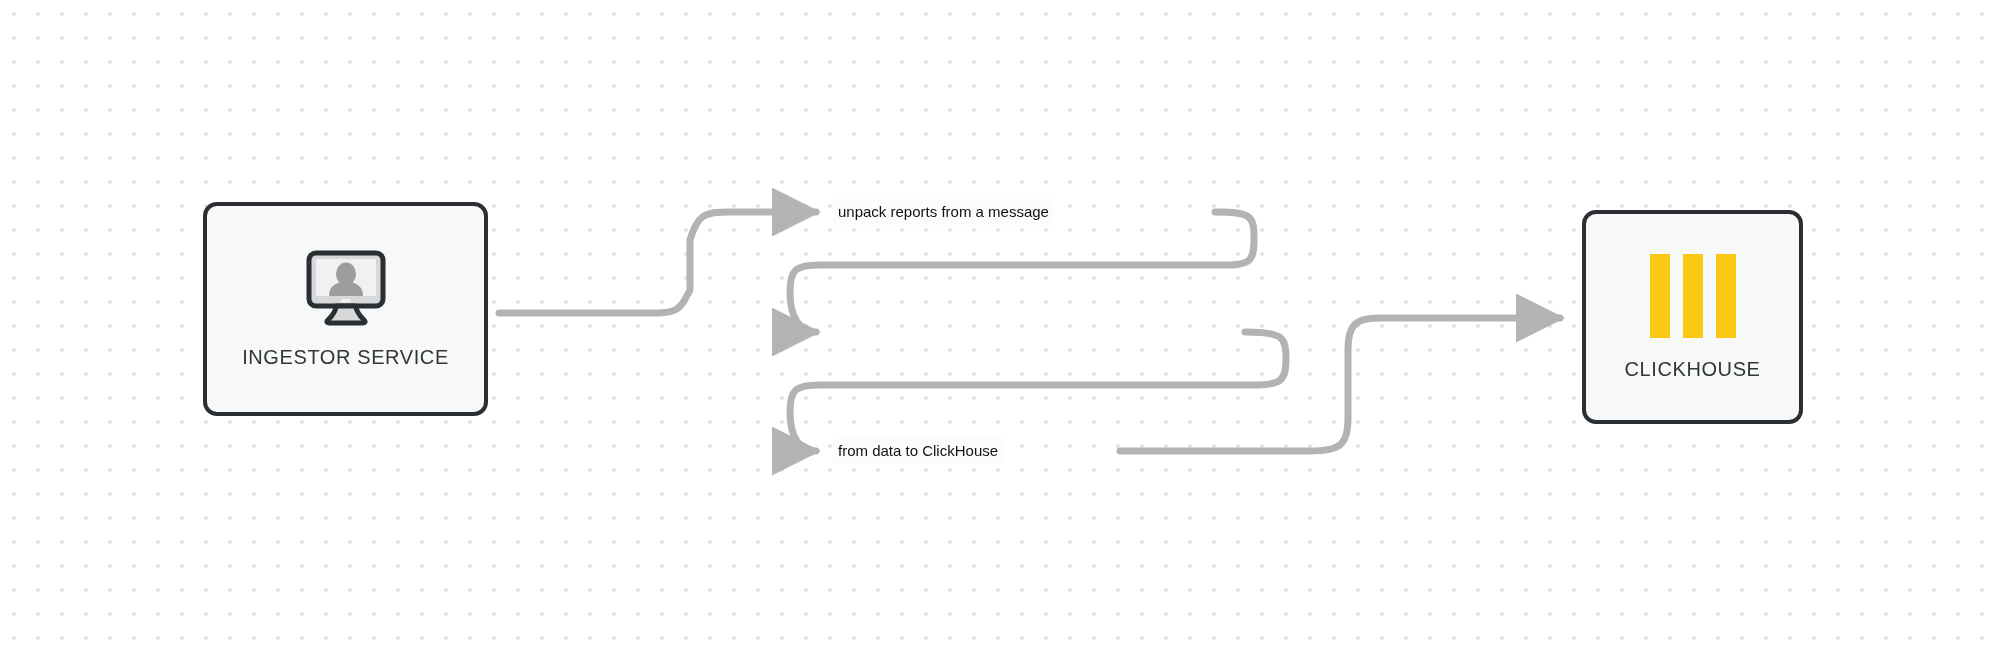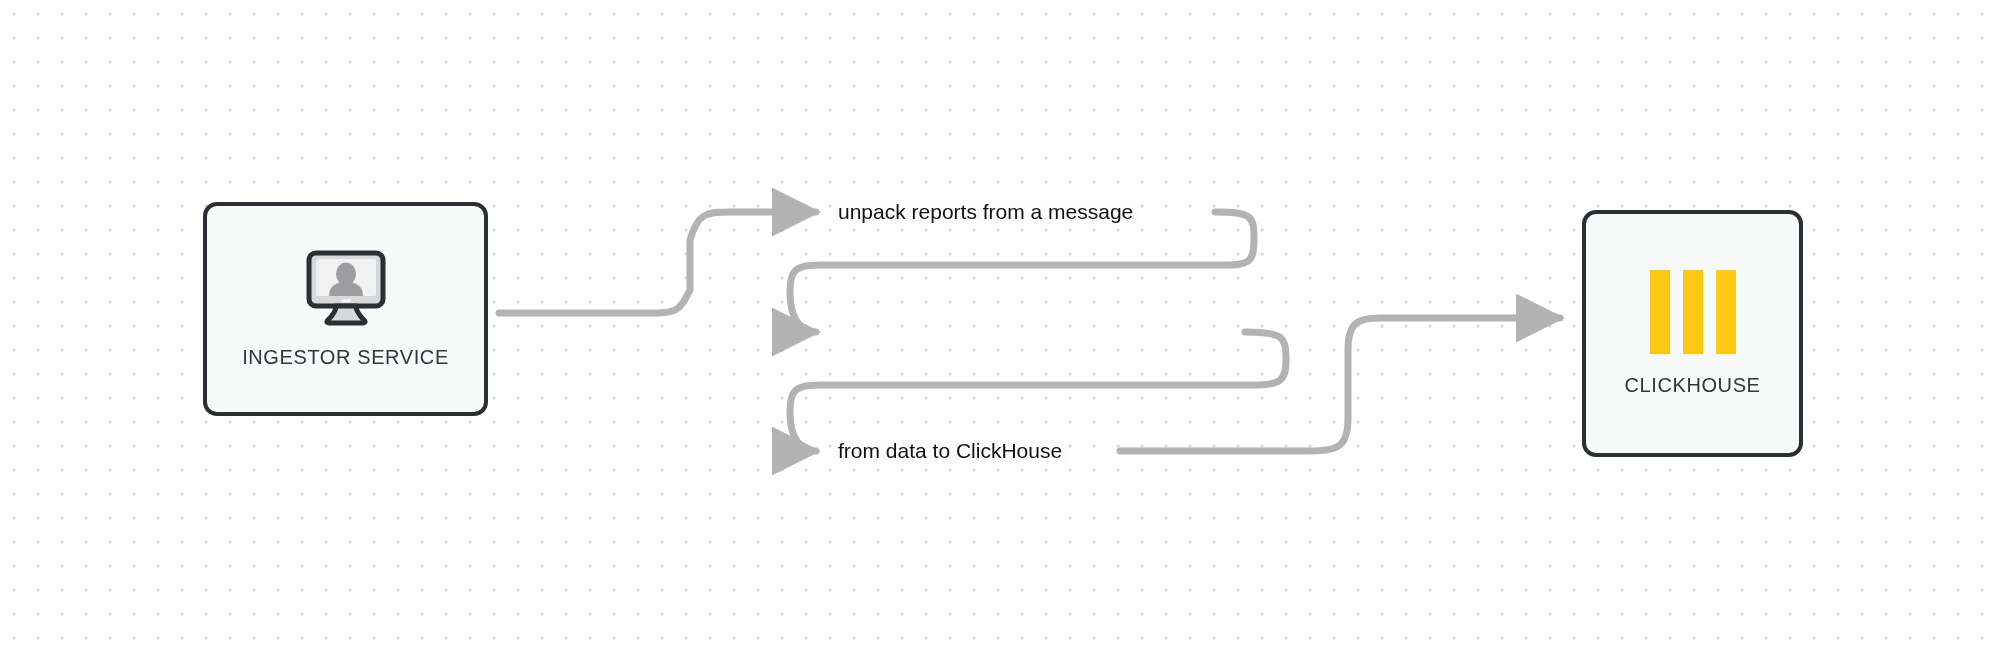--- a/index.html
+++ b/index.html
@@ -53,40 +53,40 @@
     top: 202px;
     width: 285px;
     height: 214px;
   }
   #node-ingestor .node-label { margin-top: 16px; }
 
   #node-clickhouse {
     left: 1582px;
     top: 210px;
     width: 221px;
-    height: 247px;
+    height: 214px;
   }
   #node-clickhouse .node-label { margin-top: 20px; }
 
   
   .ch-logo {
     display: flex;
     gap: 13px;
     align-items: flex-end;
   }
   .ch-bar {
     width: 20px;
     height: 84px;
     background: #fbc913;
   }
 
   
   .edge-label {
     position: absolute;
-    font-size: 21px;
+    font-size: 15px;
     color: #111214;
     white-space: nowrap;
     background: #fcfcfc;
     padding: 0 5px;
     line-height: 26px;
     transform: translateY(-50%);
   }
   #label-unpack     { left: 833px; top: 212px; }
   #label-processing { left: 833px; top: 332px; }
   #label-write      { left: 833px; top: 451px; }

